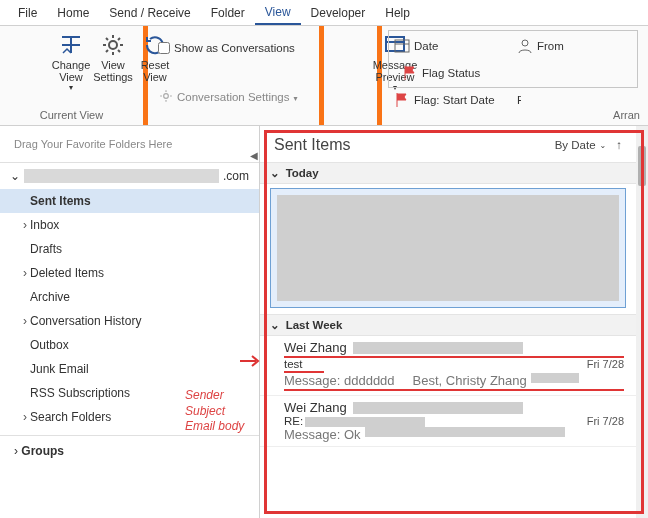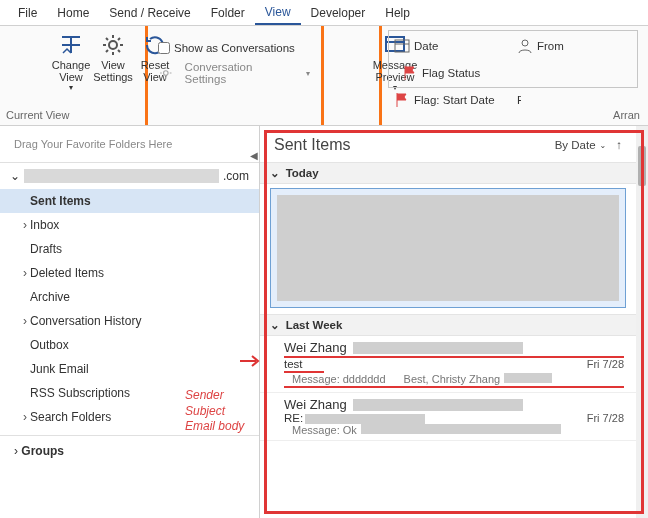--- a/index.html
+++ b/index.html
@@ -5,31 +5,31 @@
 * { box-sizing: border-box; margin: 0; padding: 0; font-family: "Segoe UI", Arial, sans-serif; }
 body { width: 648px; height: 518px; background: #fff; font-size: 12px; color: #333; position: relative; overflow: hidden; }
 
 
 .menubar { display: flex; border-bottom: 1px solid #d0d0d0; height: 26px; align-items: center; padding-left: 8px; }
 .menubar .item { padding: 4px 10px; cursor: pointer; }
 .menubar .item.active { border-bottom: 2px solid #2a5699; color: #2a5699; }
 
 
 .ribbon { display: flex; border-bottom: 1px solid #d0d0d0; height: 100px; background: #fafafa; }
-.ribbon-group { border-right: 3px solid #f97316; padding: 4px 6px; display: flex; flex-direction: column; justify-content: space-between; }
-.ribbon-group .label { text-align: left; font-size: 11px; color: #666; padding-top: 2px; }
+.ribbon-group { border-right: 5px solid #f97316; padding: 4px 6px; display: flex; flex-direction: column; justify-content: space-between; }
+.ribbon-group .label { text-align: center; font-size: 11px; color: #666; padding-top: 2px; }
 .ribbon-row { display: flex; gap: 4px; flex: 1; margin-left: 46px; }
 .ribbon-btn-big { display: flex; flex-direction: column; align-items: center; justify-content: flex-start; padding: 3px 3px; cursor: pointer; min-width: 38px; }
 .ribbon-btn-big .icon { width: 24px; height: 24px; }
 .ribbon-btn-big .txt { font-size: 11px; text-align: center; line-height: 1.1; margin-top: 2px; }
 .ribbon-col { display: flex; flex-direction: column; gap: 2px; }
 .ribbon-chk { display: flex; align-items: center; gap: 4px; font-size: 11.5px; padding: 2px 4px; }
 .ribbon-chk input { width: 12px; height: 12px; }
 .ribbon-gear { width: 14px; height: 14px; }
-.ribbon-small { display: flex; align-items: center; gap: 12px; font-size: 11.5px; padding: 2px 4px; color: #888; border: 1px solid transparent; }
+.ribbon-small { display: flex; align-items: flex-end; gap: 4px; font-size: 11.5px; padding: 2px 4px; color: #888; border: 1px solid transparent; margin-top: 28px; }
 .arrangement { display: flex; flex-wrap: wrap; border: 1px solid #c6c6c6; padding: 1px; width: 250px; height: 58px; align-content: flex-start; }
 .arr-item { width: 123px; height: 27px; display: flex; align-items: center; gap: 4px; padding: 0 4px; font-size: 11.5px; }
 .arr-icon { width: 16px; height: 16px; }
 
 
 .main { display: flex; height: calc(518px - 126px); position: relative; }
 .nav { width: 260px; border-right: 1px solid #d0d0d0; overflow: hidden; position: relative; }
 .fav { padding: 12px 14px; color: #888; font-size: 11px; border-bottom: 1px solid #e0e0e0; }
 .account { padding: 6px 10px; display: flex; align-items: center; }
 .account .chev { width: 10px; display: inline-block; }
@@ -52,21 +52,21 @@
 .list-header .sort { display: flex; align-items: center; gap: 4px; font-size: 11.5px; color: #444; }
 .group-head { background: #f2f2f2; padding: 3px 10px; font-size: 11.5px; font-weight: 600; display: flex; align-items: center; gap: 6px; border-top: 1px solid #e4e4e4; border-bottom: 1px solid #e4e4e4; }
 .msg-selected { margin: 4px 10px 6px 10px; border: 1px solid #6ea0d4; background: #e4eefb; height: 120px; padding: 6px; }
 .msg-selected .redact-block { background: #cfcfcf; width: 100%; height: 100%; }
 .msg { padding: 4px 12px 4px 24px; border-bottom: 1px solid #eee; position: relative; }
 .msg .sender { font-size: 13px; display: flex; align-items: center; }
 .msg .sender .redact { background: #cfcfcf; height: 12px; flex: 1; margin-left: 6px; max-width: 170px; }
 .msg .line { display: flex; align-items: center; }
 .msg .subject { font-size: 11.5px; flex: 1; }
 .msg .date { font-size: 11px; color: #555; }
-.msg .preview { font-size: 11px; color: #777; display: flex; margin-left: 8px; }
+.msg .preview { font-size: 13px; color: #777; display: flex; }
 .msg .preview .redact-sm { background: #cfcfcf; height: 10px; width: 48px; margin-left: 4px; }
 .underline-red { height: 2px; background: #e03535; margin-top: 1px; }
 .arrow-annot { position: absolute; left: -20px; top: 18px; }
 .labels-annot { position: absolute; left: 185px; top: 388px; font-size: 12px; color: #d44; font-style: italic; line-height: 1.3; }
 
 .scrollbar { width: 12px; background: #f0f0f0; }
 .scrollbar .thumb { background: #b0b0b0; width: 8px; margin: 20px auto 0; height: 40px; border-radius: 2px; }
 .caret { font-size: 8px; }
 </style>
 </head>

